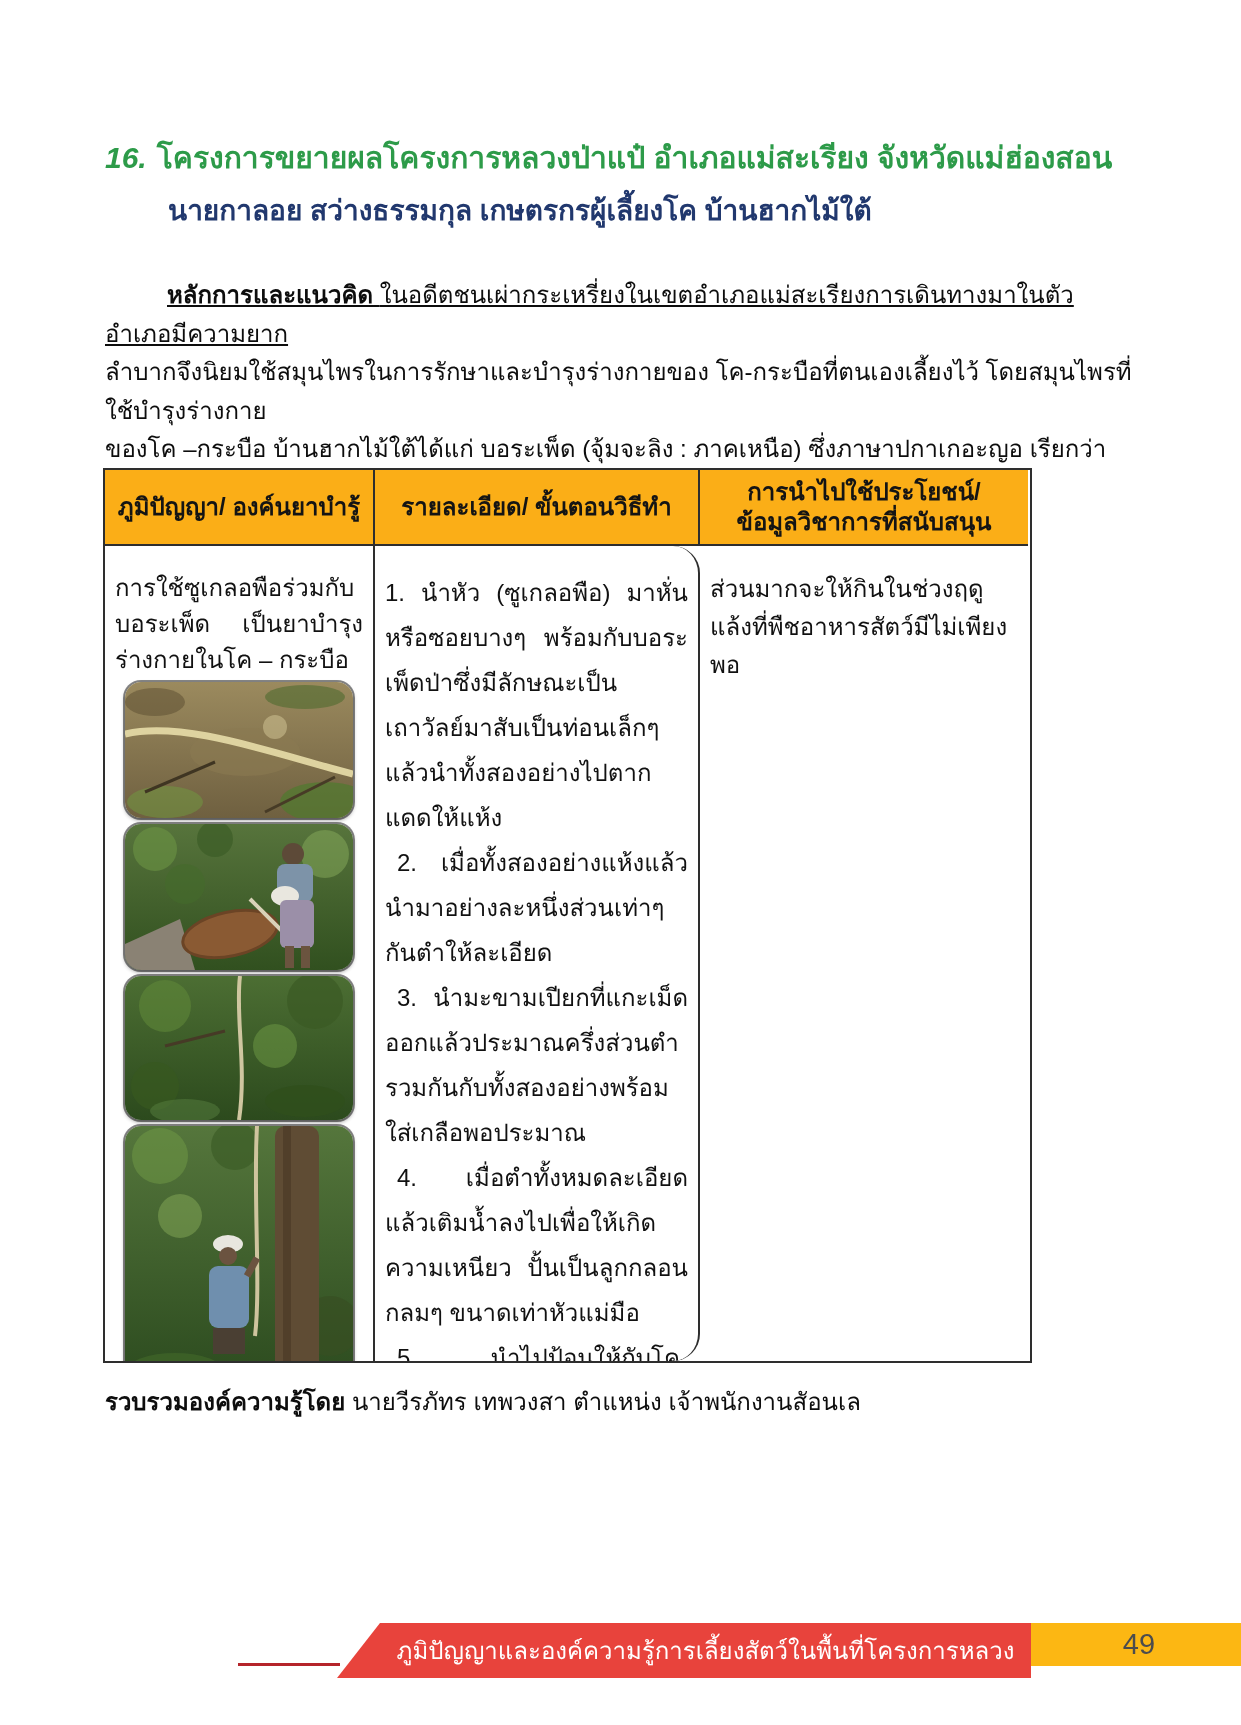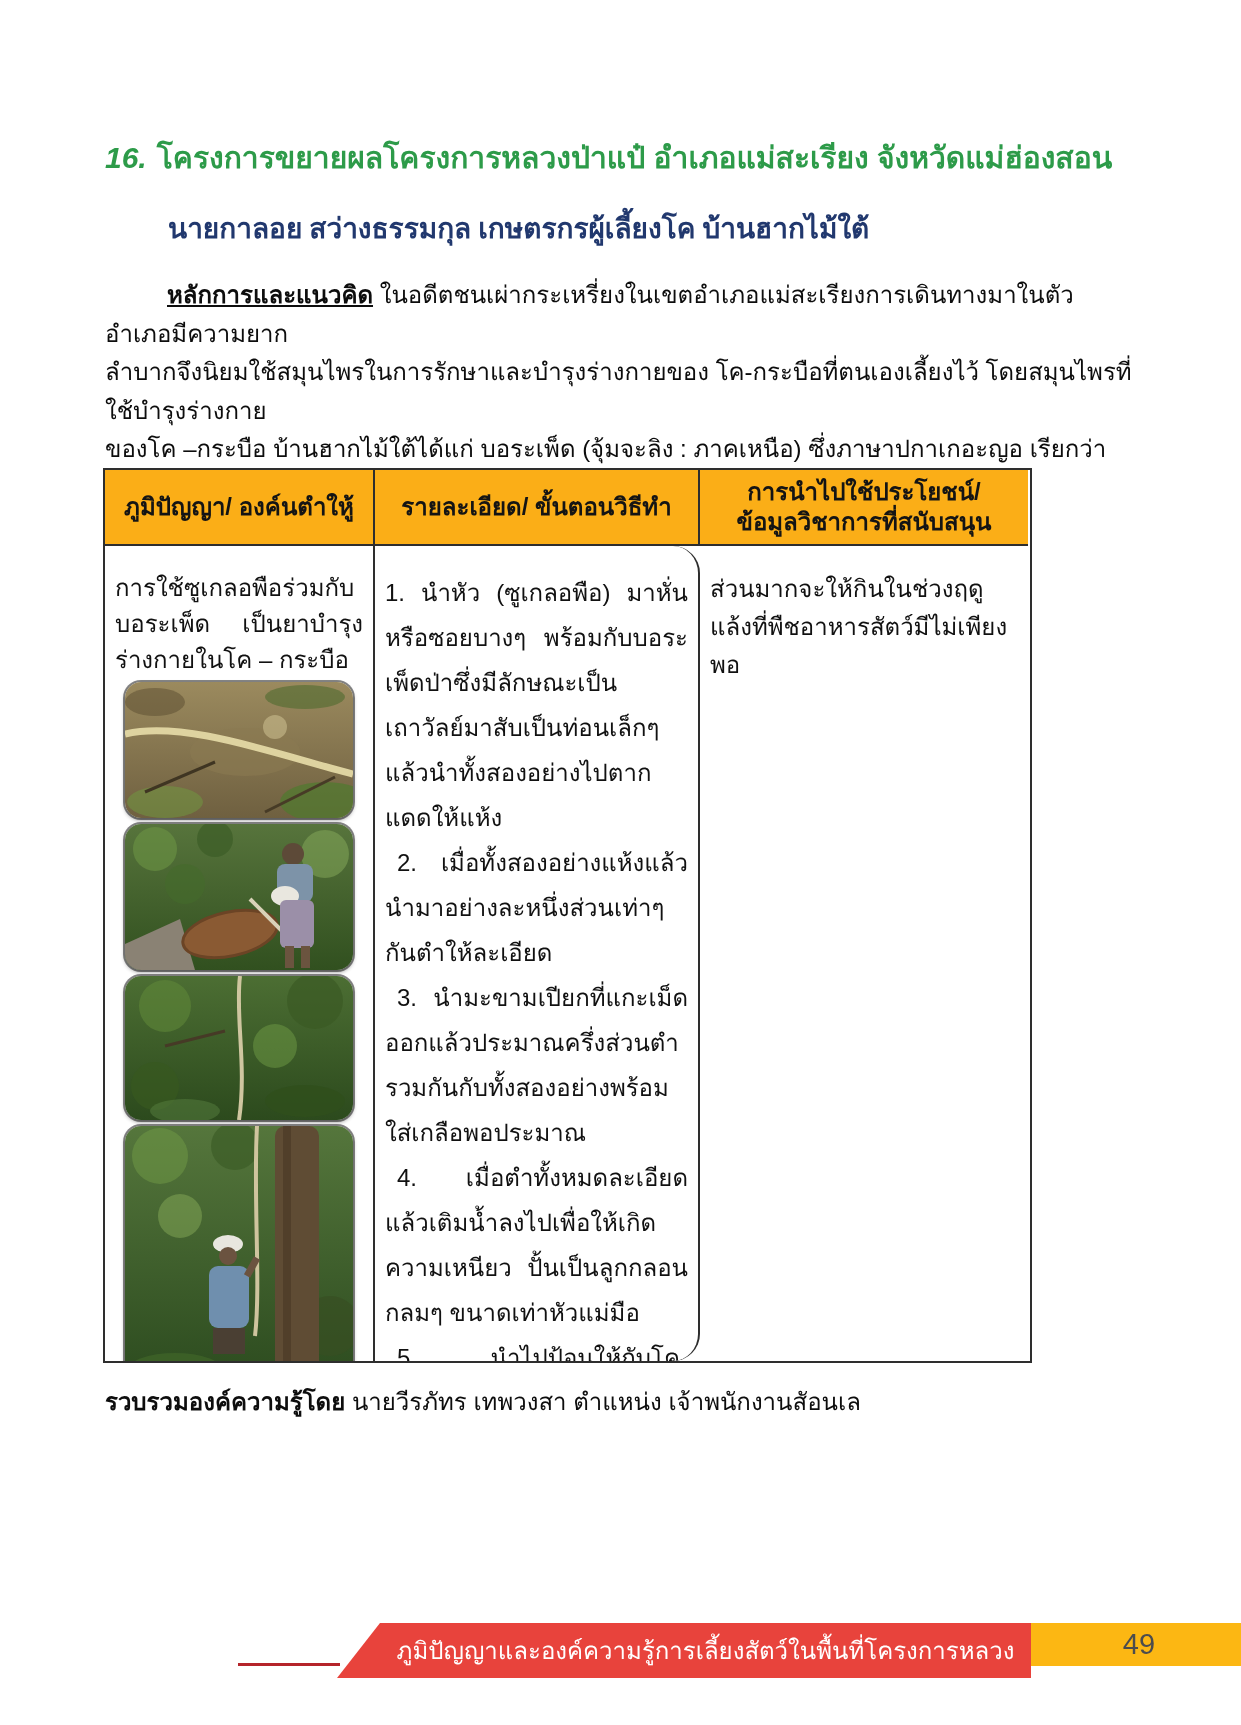--- a/index.html
+++ b/index.html
@@ -10,25 +10,25 @@
     background:#ffffff;
     font-family:"Liberation Sans","DejaVu Sans",sans-serif;
     color:#111;
     overflow:hidden;
   }
 
   
   .doc-title { position:absolute; left:105px; top:138px; width:1060px; }
   .title-line { font-size:30px; font-weight:bold; color:#2d9b49; line-height:40px; }
   .title-line .num { margin-right:10px;font-style:italic; }
-  .subtitle { margin-top:32px; margin-left:63px; font-size:28px; font-weight:bold; color:#21386e; line-height:38px;font-family:Liberation Serif, serif; }
+  .subtitle { margin-top:14px; margin-left:63px; font-size:28px; font-weight:bold; color:#21386e; line-height:38px; }
 
   
   .intro { position:absolute; left:105px; top:276px; width:1032px; font-size:24px; line-height:38.5px; color:#0d0d0d; }
-  .intro .first { text-indent:62px; }
+  .intro .first { text-indent:62px;text-decoration:underline; }
   .intro .lead { font-weight:bold; text-decoration:underline; }
 
   
   .ktable {
     position:absolute; left:103px; top:468px; width:929px;
     border:2px solid #2e2e2e; box-sizing:border-box;
     display:grid;
     grid-template-columns:270px 325px 328px;
     grid-template-rows:76px 815px;
   }
@@ -94,21 +94,21 @@
     <div class="first">
       <span class="lead">หลักการและแนวคิด</span>
       <span>ในอดีตชนเผ่ากระเหรี่ยงในเขตอำเภอแม่สะเรียงการเดินทางมาในตัวอำเภอมีความยาก</span>
     </div>
     <div>ลำบากจึงนิยมใช้สมุนไพรในการรักษาและบำรุงร่างกายของ โค-กระบือที่ตนเองเลี้ยงไว้ โดยสมุนไพรที่ใช้บำรุงร่างกาย</div>
     <div>ของโค –กระบือ บ้านฮากไม้ใต้ได้แก่ บอระเพ็ด (จุ้มจะลิง : ภาคเหนือ) ซึ่งภาษาปกาเกอะญอ เรียกว่า (ลอลุหมือ) ลักษณะ</div>
     <div>เป็นเถาเลื้อยอยู่ตามต้นไม้</div>
   </div>
 
   <div class="ktable">
-    <div class="cell th">ภูมิปัญญา/ องค์นตำใหู้</div>
+    <div class="cell th">ภูมิปัญญา/ องค์นยาบำรู้</div>
     <div class="cell th">รายละเอียด/ ขั้นตอนวิธีทำ</div>
     <div class="cell th last">
       <div>การนำไปใช้ประโยชน์/</div>
       <div>ข้อมูลวิชาการที่สนับสนุน</div>
     </div>
 
     <div class="cell td">
       <div class="knowledge-text">การใช้ซูเกลอพือร่วมกับบอระเพ็ด เป็นยาบำรุงร่างกายในโค – กระบือ</div>
       <div class="photos">
 

